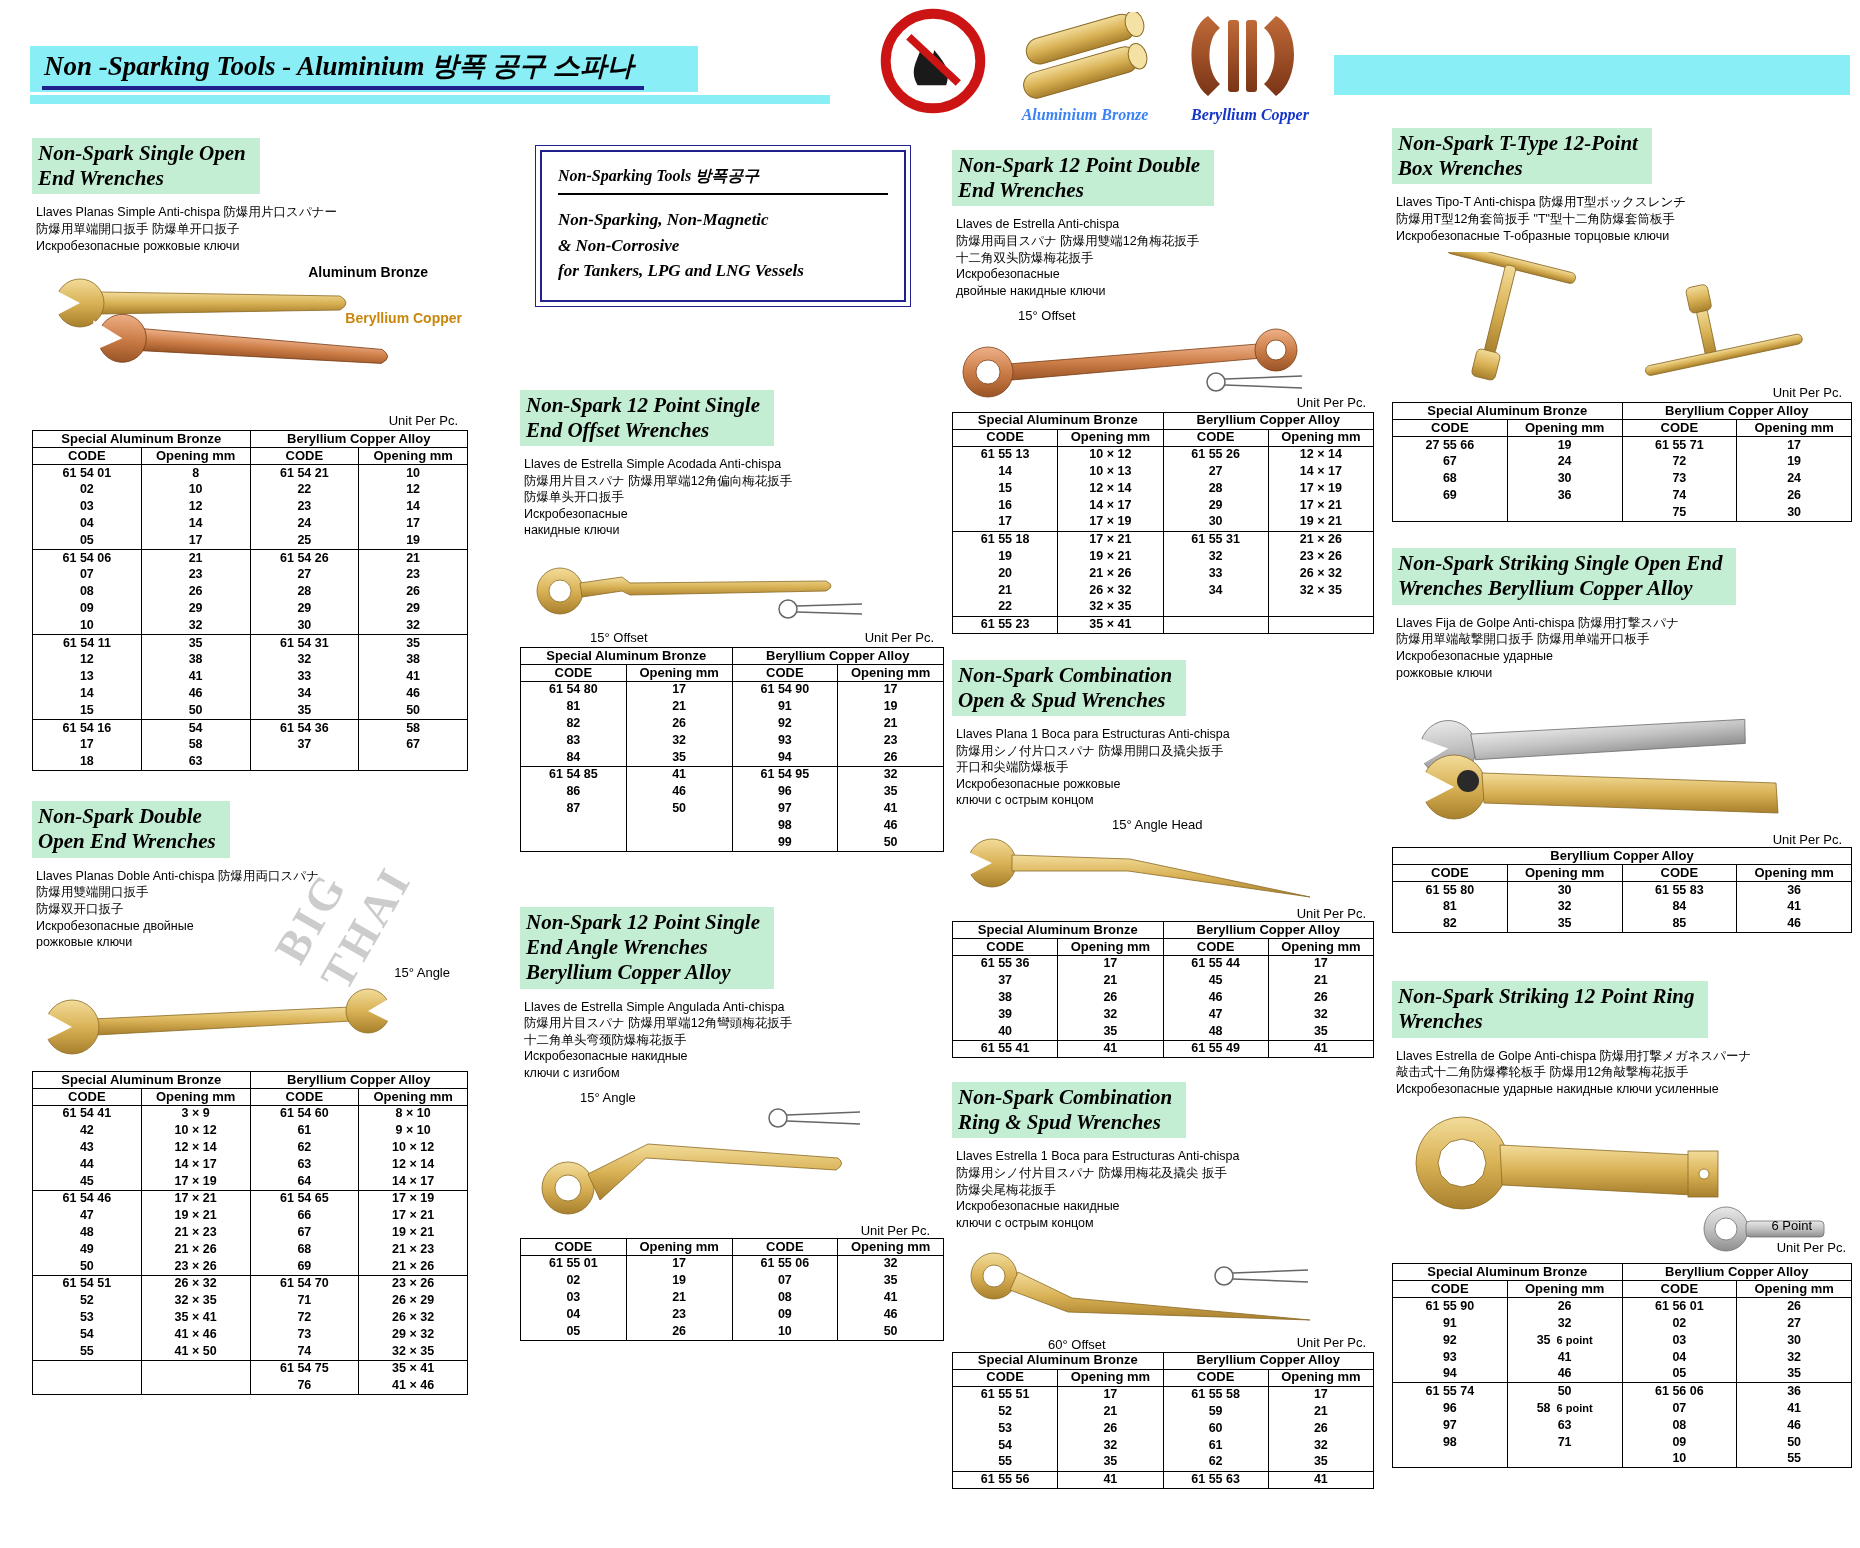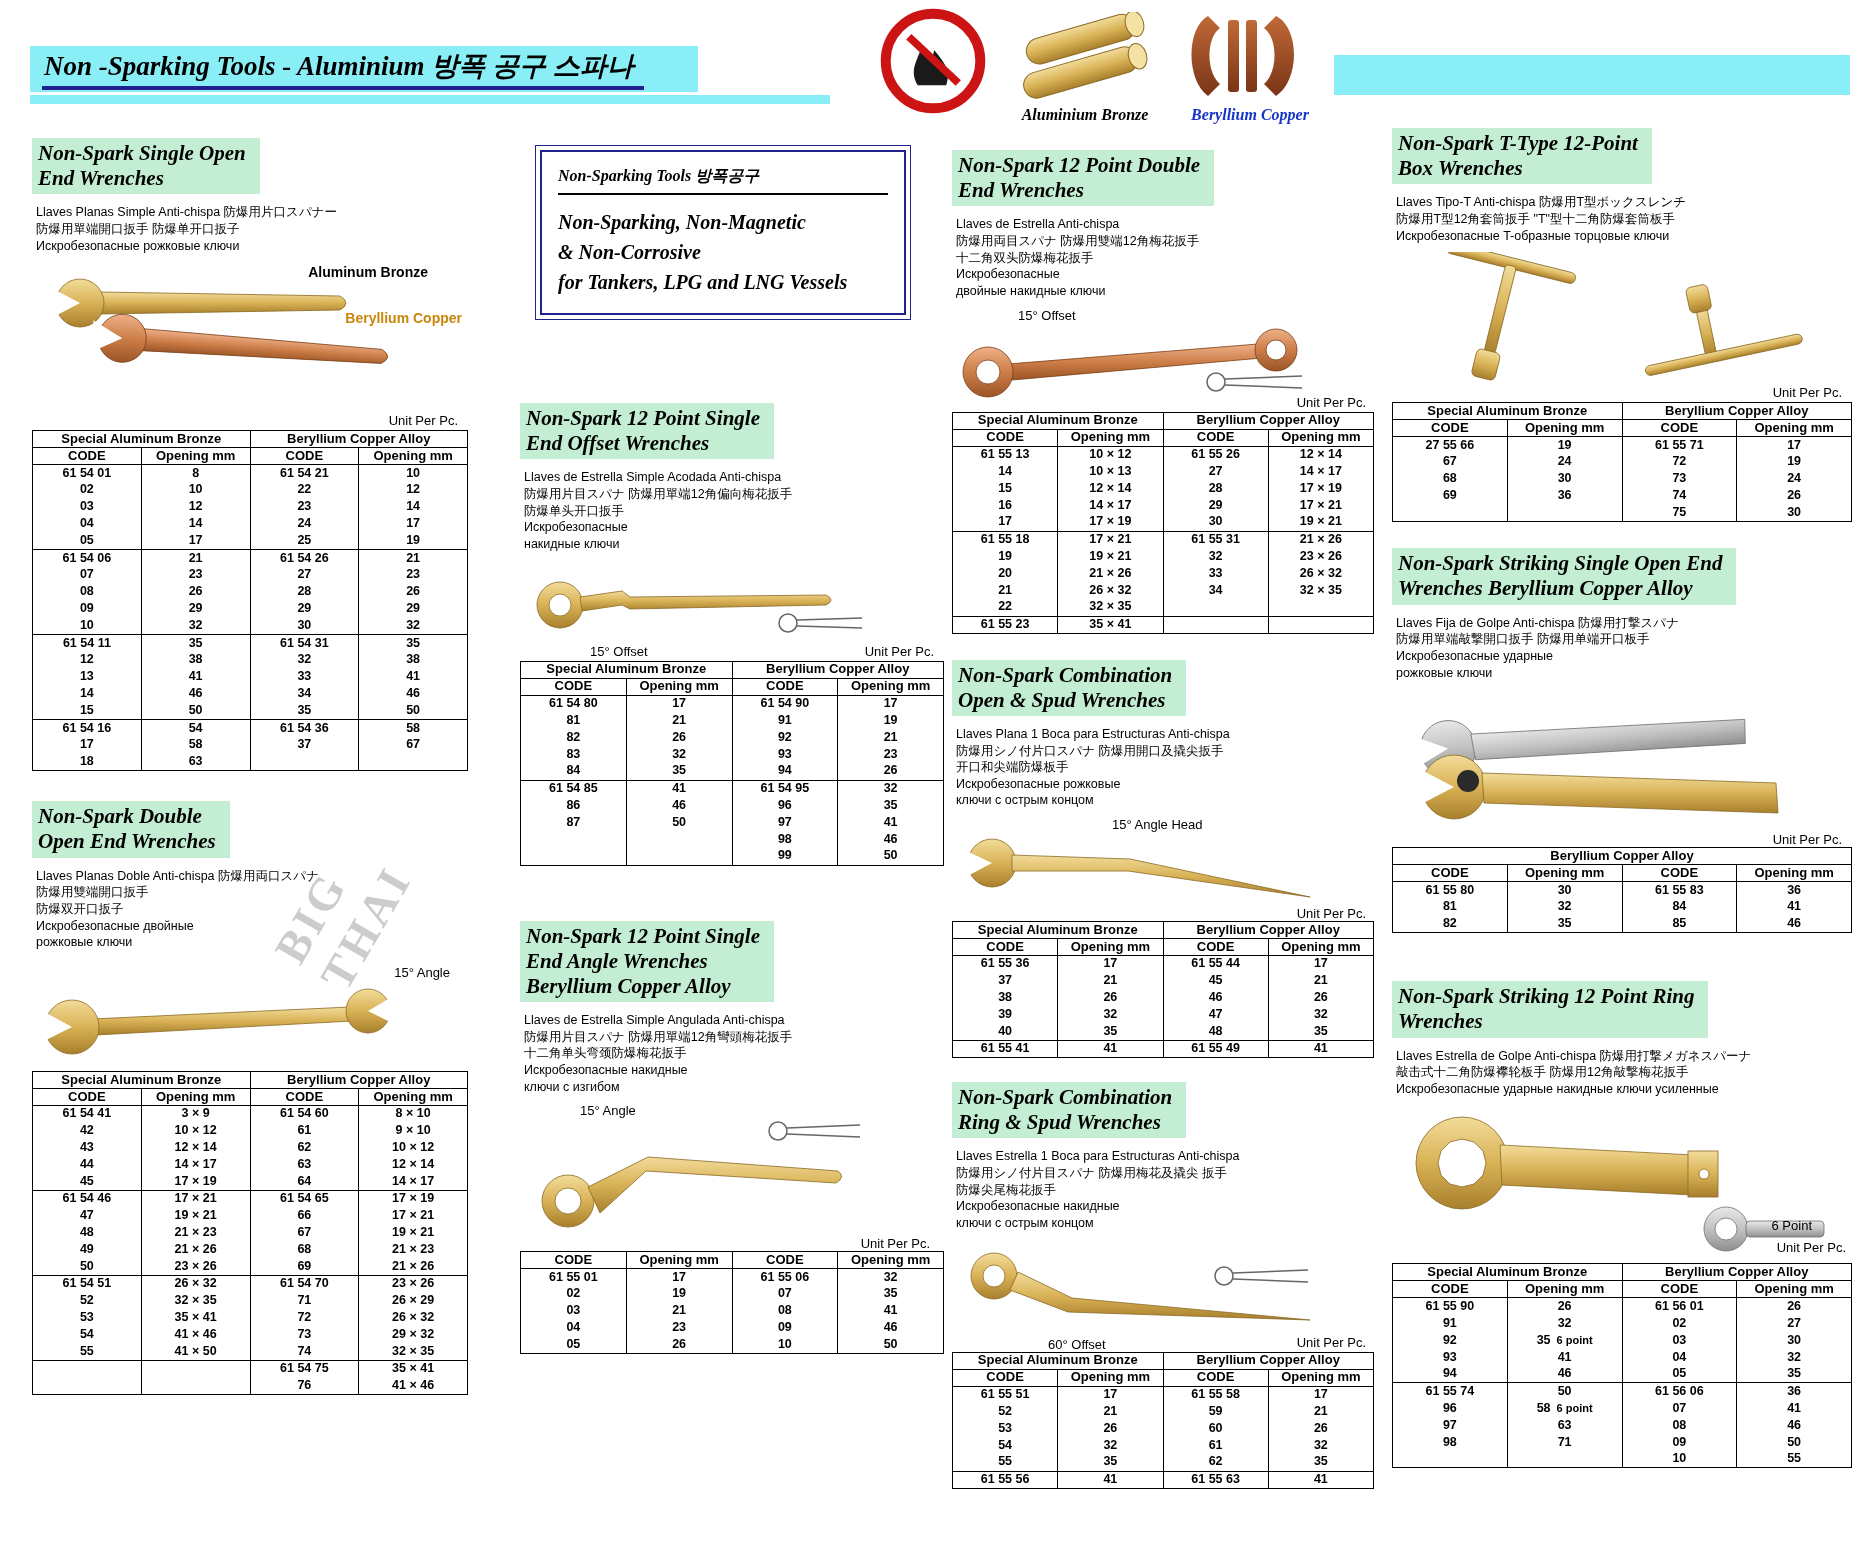--- a/index.html
+++ b/index.html
@@ -11,21 +11,21 @@
   .title-band { position:absolute; left:30px; top:46px; width:668px; height:46px;
     background:var(--banner-cyan,#8aeef6); display:flex; align-items:center; padding-left:12px; }
   .title-band .ht { font-family:"Liberation Serif",serif; font-style:italic; font-weight:bold;
     font-size:27px; border-bottom:4px solid var(--info-border-blue,#20208e); padding:0 10px 2px 2px; }
   .title-strip { position:absolute; left:30px; top:95px; width:800px; height:9px; background:var(--banner-cyan,#8aeef6); }
   .right-band { position:absolute; left:1334px; top:55px; width:516px; height:40px; background:var(--banner-cyan,#8aeef6); }
   .logo-wrap { position:absolute; left:878px; top:6px; width:110px; height:110px; }
   .bronze-wrap { position:absolute; left:1002px; top:12px; width:165px; height:92px; }
   .copper-wrap { position:absolute; left:1178px; top:8px; width:130px; height:96px; }
   .img-label { position:absolute; top:106px; font-family:"Liberation Serif",serif; font-style:italic; font-weight:bold; font-size:16px; }
-  .bronze-label { left:995px; width:180px; text-align:center; color:#000000; }
+  .bronze-label { left:995px; width:180px; text-align:center; color:#3b82f6; }
   .copper-label { left:1165px; width:170px; text-align:center; color:#1535c8; }
 
   
   .col { position:absolute; }
   .col1 { left:32px;  top:138px; width:436px; }
   .col2 { left:520px; top:150px; width:424px; }
   .col3 { left:952px; top:150px; width:422px; }
   .col4 { left:1392px; top:128px; width:460px; }
 
   .sec-title { display:inline-block; background:var(--section-green,#c4eed4);
@@ -36,21 +36,21 @@
   .unit { position:absolute; font-size:13px; }
   .caption { position:absolute; font-size:13px; }
   .lbl { position:absolute; font-weight:bold; font-size:14px; }
 
   
   .info-box { width:366px; margin-left:20px; border:2px solid var(--info-border-blue,#20208e);
     outline:1.5px solid var(--info-border-blue,#20208e); outline-offset:4px;
     padding:14px 16px 16px; font-family:"Liberation Serif",serif; }
   .info-title { font-style:italic; font-weight:bold; font-size:16px; border-bottom:2px solid #000;
     padding-bottom:6px; margin-bottom:12px; }
-  .info-body { font-style:italic; font-weight:bold; font-size:20px; line-height:1.5; white-space:pre-line; }
+  .info-body { font-style:italic; font-weight:bold; font-size:17px; line-height:1.5; white-space:pre-line; }
 
   
   .spec-table { border-collapse:collapse; width:100%; font-size:12.5px; font-weight:bold; table-layout:fixed; }
   .spec-table th, .spec-table td { border-left:1px solid #000; border-right:1px solid #000;
     text-align:center; padding:0 2px; height:17px; line-height:1.1; }
   .spec-table thead th { border:1px solid #000; font-size:13px; }
   .spec-table { border:1.5px solid #000; }
   .spec-table tbody { border:1px solid #000; }
   .spec-table td:nth-child(odd)  { width:24%; }
   .spec-table td:nth-child(even) { width:26%; }

